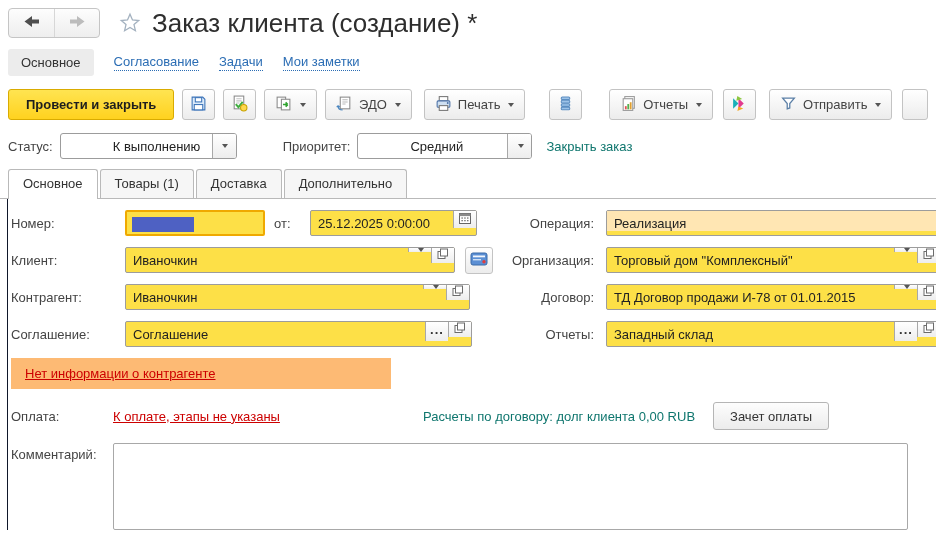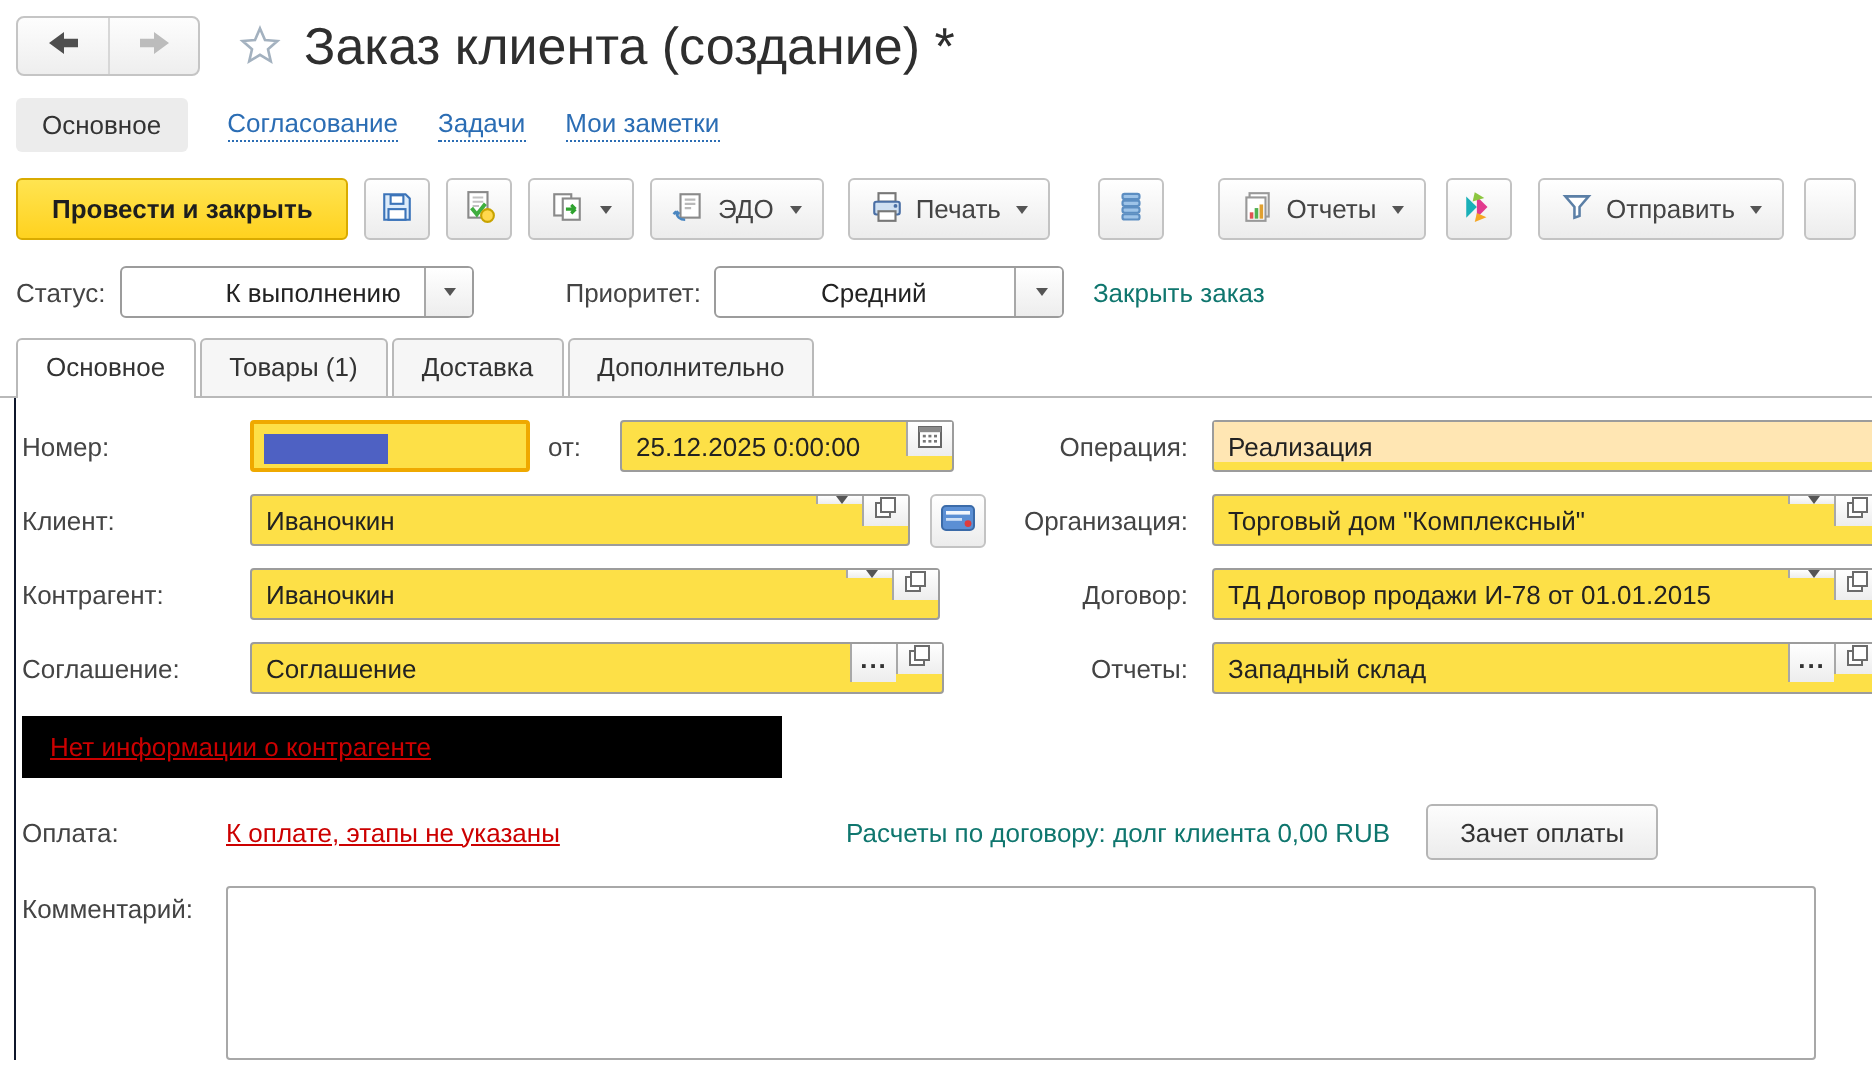--- a/index.html
+++ b/index.html
@@ -60,21 +60,21 @@
   .rlabel { width:101px; color:#444; flex:none;text-align:right; }
   .fld { display:flex; align-items:flex-start; height:26px; border:1px solid #9c9c9c; border-radius:2px;
     background:#fde047; flex:none;margin-left:12px; }
   .fld .txt { flex:1; padding:5px 7px 0 7px; white-space:nowrap; overflow:hidden; color:#222; }
   .fld .seg { width:23px; border-left:1px solid #a8a8a8; display:flex; align-items:center;
     justify-content:center; background:linear-gradient(#fff,#ededed); cursor:pointer; flex:none; }
   .fld.focus { border:2px solid #efa900; }
   .sel-block { width:62px; height:15px; background:#4e61c3; margin:5px 0 0 5px; }
   .ellip { font-weight:bold; letter-spacing:1px; padding-bottom:4px; color:#333; }
 
-  .warn-strip { background:#000000; width:380px; margin:1px 0 13px 3px; padding:8px 14px; }
+  .warn-strip { background:#fdba74; width:380px; margin:1px 0 13px 3px; padding:8px 14px; }
   .red-link { color:#cc0000; text-decoration:underline; cursor:pointer; }
 
   .pay-row { display:flex; align-items:center; margin-bottom:13px; height:28px; }
   .pay-red-wrap { width:310px; flex:none; }
   .btn-offset { height:28px; border:1px solid #b5b5b5; border-radius:3px;
     background:linear-gradient(#fdfdfd,#ececec); padding:0 16px; font-size:13px; color:#333;
     margin-left:18px; cursor:pointer; }
 
   .comment-row { display:flex; align-items:flex-start; }
   .comment-row .flabel { padding-top:4px; }

